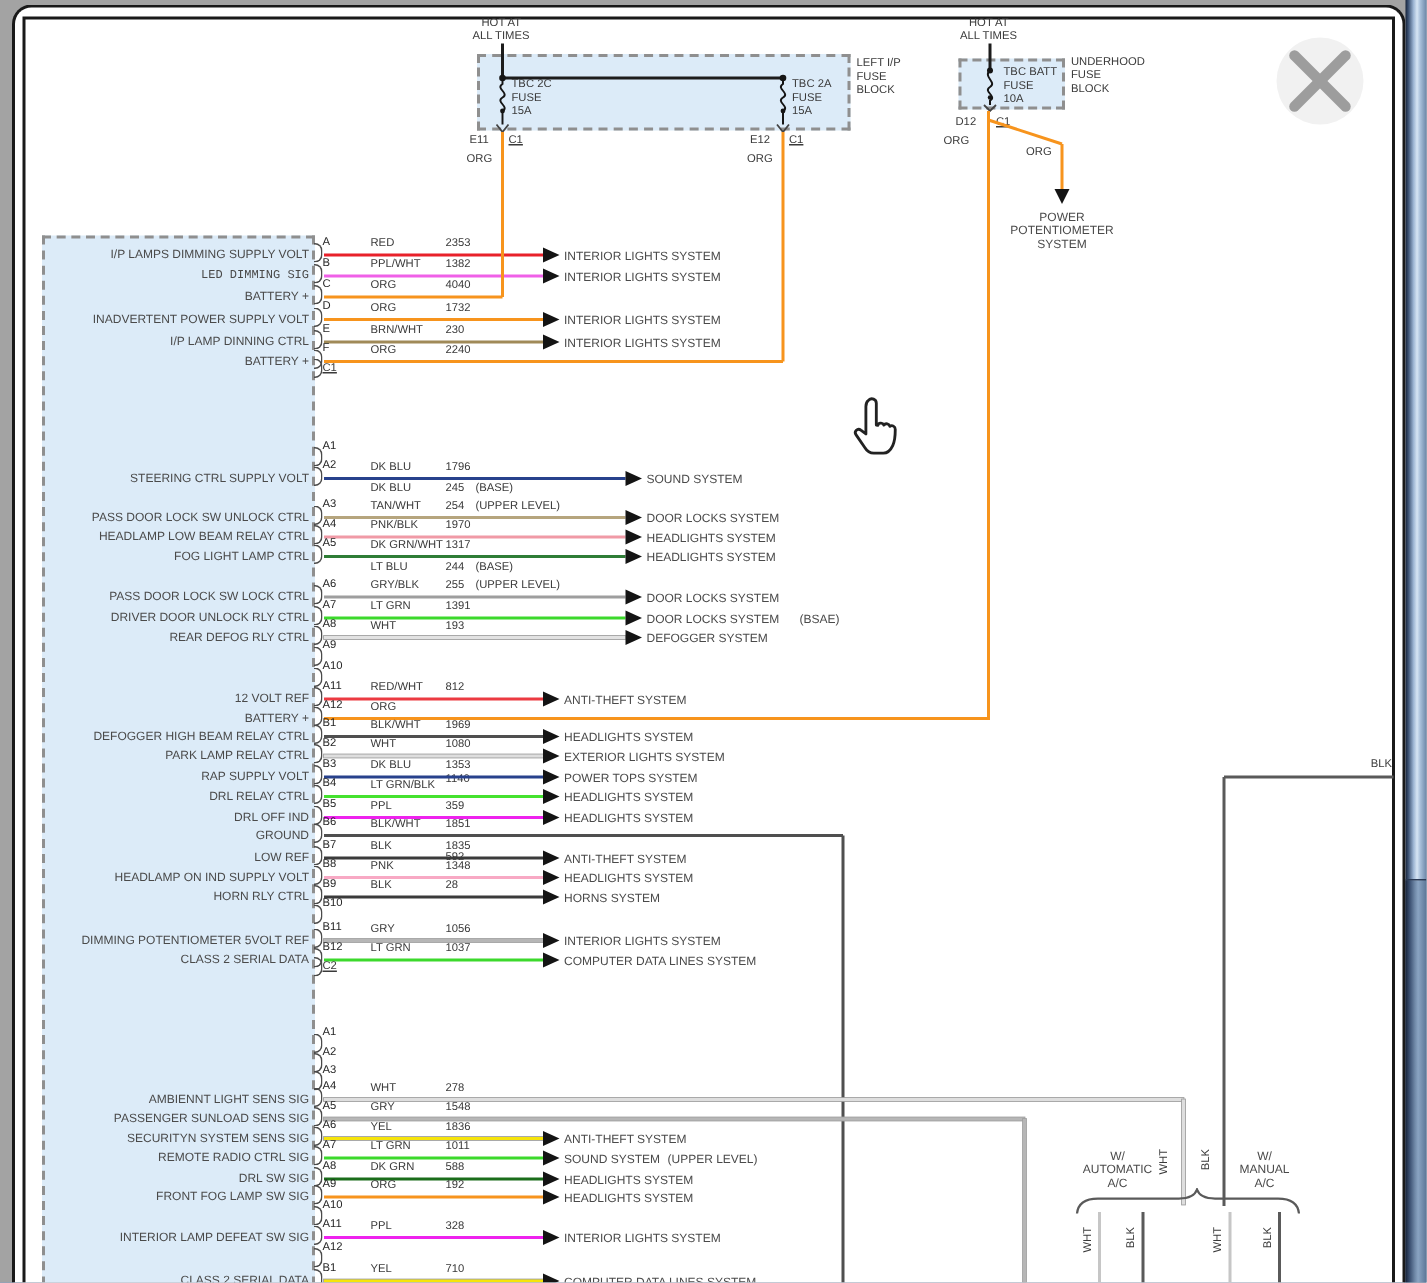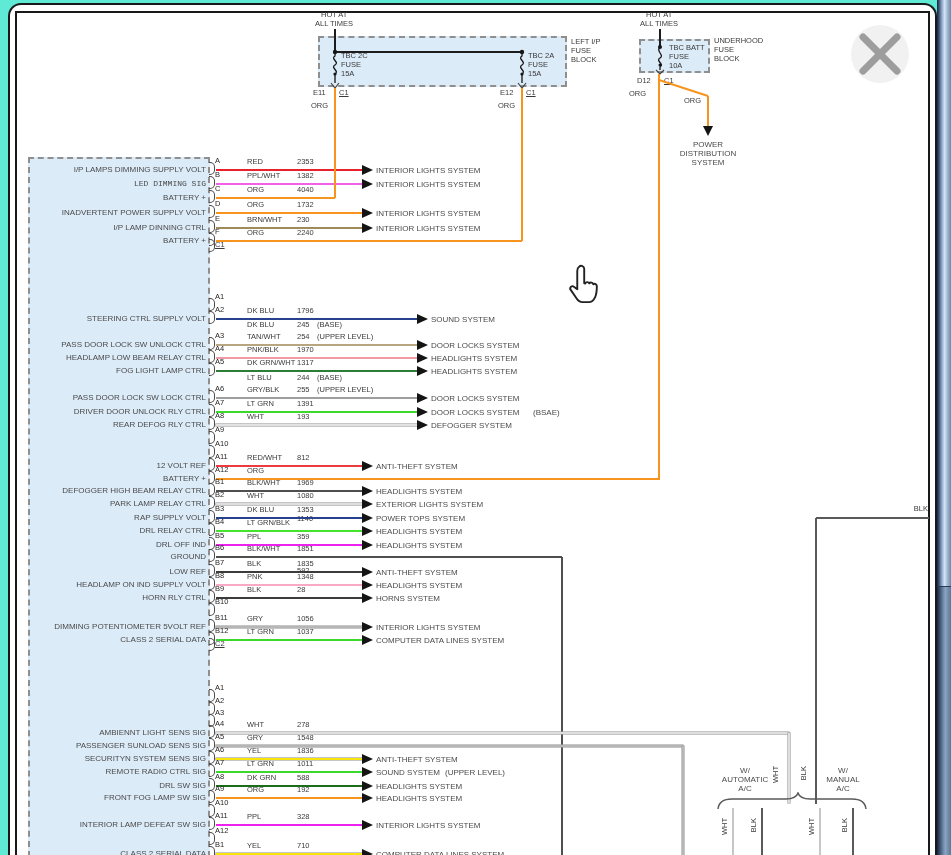--- a/index.html
+++ b/index.html
@@ -1,16 +1,16 @@
 <!DOCTYPE html>
 <html><head>
 <meta charset="utf-8">
 <style>
   html,body{margin:0;padding:0;background:#6e84a3;}
-  #stage{position:relative;width:951px;height:855px;overflow:hidden;background:#5eead4;
+  #stage{position:relative;width:951px;height:855px;overflow:hidden;background:#a3a3a3;
          font-family:"Liberation Sans",sans-serif;}
   #panel{position:absolute;left:8px;top:3px;width:929px;height:860px;background:#ffffff;
          border:2px solid #191919;border-bottom:none;border-radius:13px 13px 0 0;box-sizing:border-box;}
   #frame{position:absolute;left:15px;top:11px;width:915px;height:852px;border:2px solid #191919;
          box-sizing:border-box;background:#ffffff;}
   #diagram{position:absolute;left:0;top:0;width:951px;height:855px;}
   #diagram div{position:absolute;}
   .t{font-size:7.5px;line-height:8px;white-space:nowrap;color:#3a3a3a;}
   .t8{font-size:8px;line-height:9px;color:#4a4a4a;white-space:nowrap;}
   .sig{width:176px;text-align:right;font-size:8px;line-height:9px;color:#4a4a4a;white-space:nowrap;}
@@ -91,21 +91,21 @@
       <div class="t underl" style="left: 664px; top: 77px;">C1</div>
       <div class="t" style="left: 629px; top: 90px;">ORG</div>
       <div style="left: 658px; top: 74px; width: 2px; height: 406px; background: rgb(247, 148, 29);"></div>
       <svg width="58" height="22" class="abs" style="left: 655px; top: 78px;">
         <path d="M4,2 L53,18" fill="none" stroke="#f7941d" stroke-width="2"></path>
       </svg>
       <div style="left: 707px; top: 96px; width: 2px; height: 30px; background: rgb(247, 148, 29);"></div>
       <div class="t" style="left: 684px; top: 97px;">ORG</div>
       <div class="arrD" style="left: 703px; top: 126px;"></div>
       <div class="t8 ctr" style="left: 673px; top: 140px; width: 70px;">POWER</div>
-      <div class="t8 ctr" style="left: 673px; top: 149px; width: 70px;">DISTRIBUTION</div>
+      <div class="t8 ctr" style="left: 673px; top: 149px; width: 70px;">POTENTIOMETER</div>
       <div class="t8 ctr" style="left: 673px; top: 158px; width: 70px;">SYSTEM</div>
       <div class="arc" style="left: 209px; top: 162px;"></div>
       <div class="pin" style="left: 215px; top: 157px;">A</div>
       <div class="sig" style="left: 30px; top: 165px;">I/P LAMPS DIMMING SUPPLY VOLT</div>
       <div class="t" style="left: 247px; top: 158px;">RED</div>
       <div class="t" style="left: 297px; top: 158px;">2353</div>
       <div style="left: 216px; top: 169px; width: 146px; height: 2px; background: rgb(232, 33, 42);"></div>
       <div class="arrR" style="left: 362px; top: 165px;"></div>
       <div class="t8" style="left: 376px; top: 166px;">INTERIOR LIGHTS SYSTEM</div>
       <div class="arc" style="left: 209px; top: 176px;"></div>

